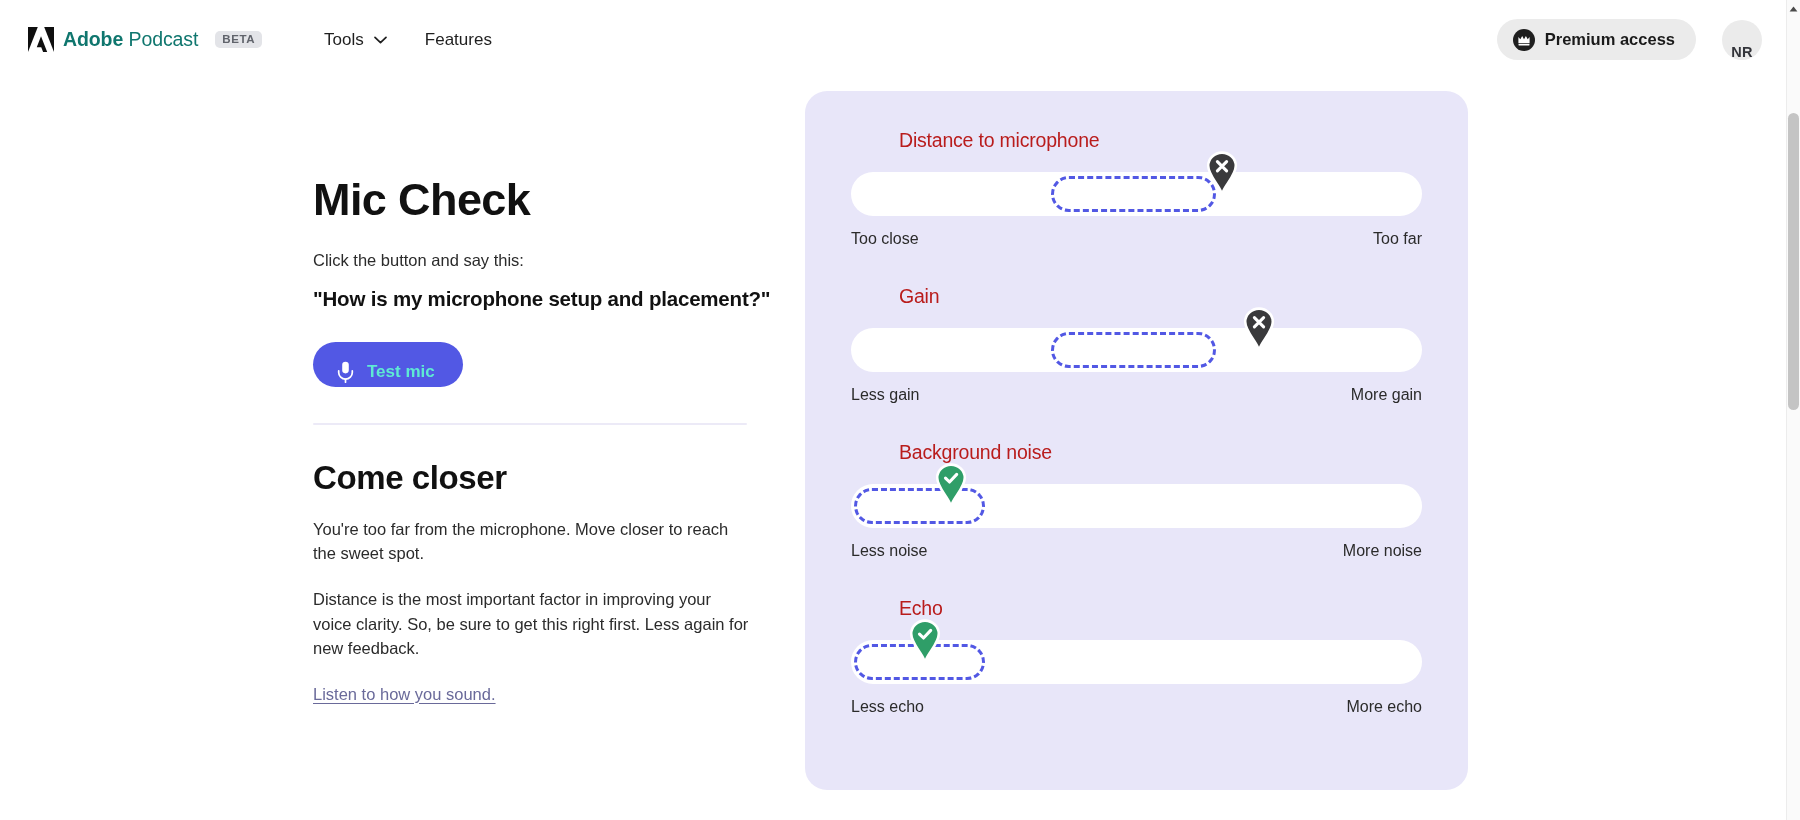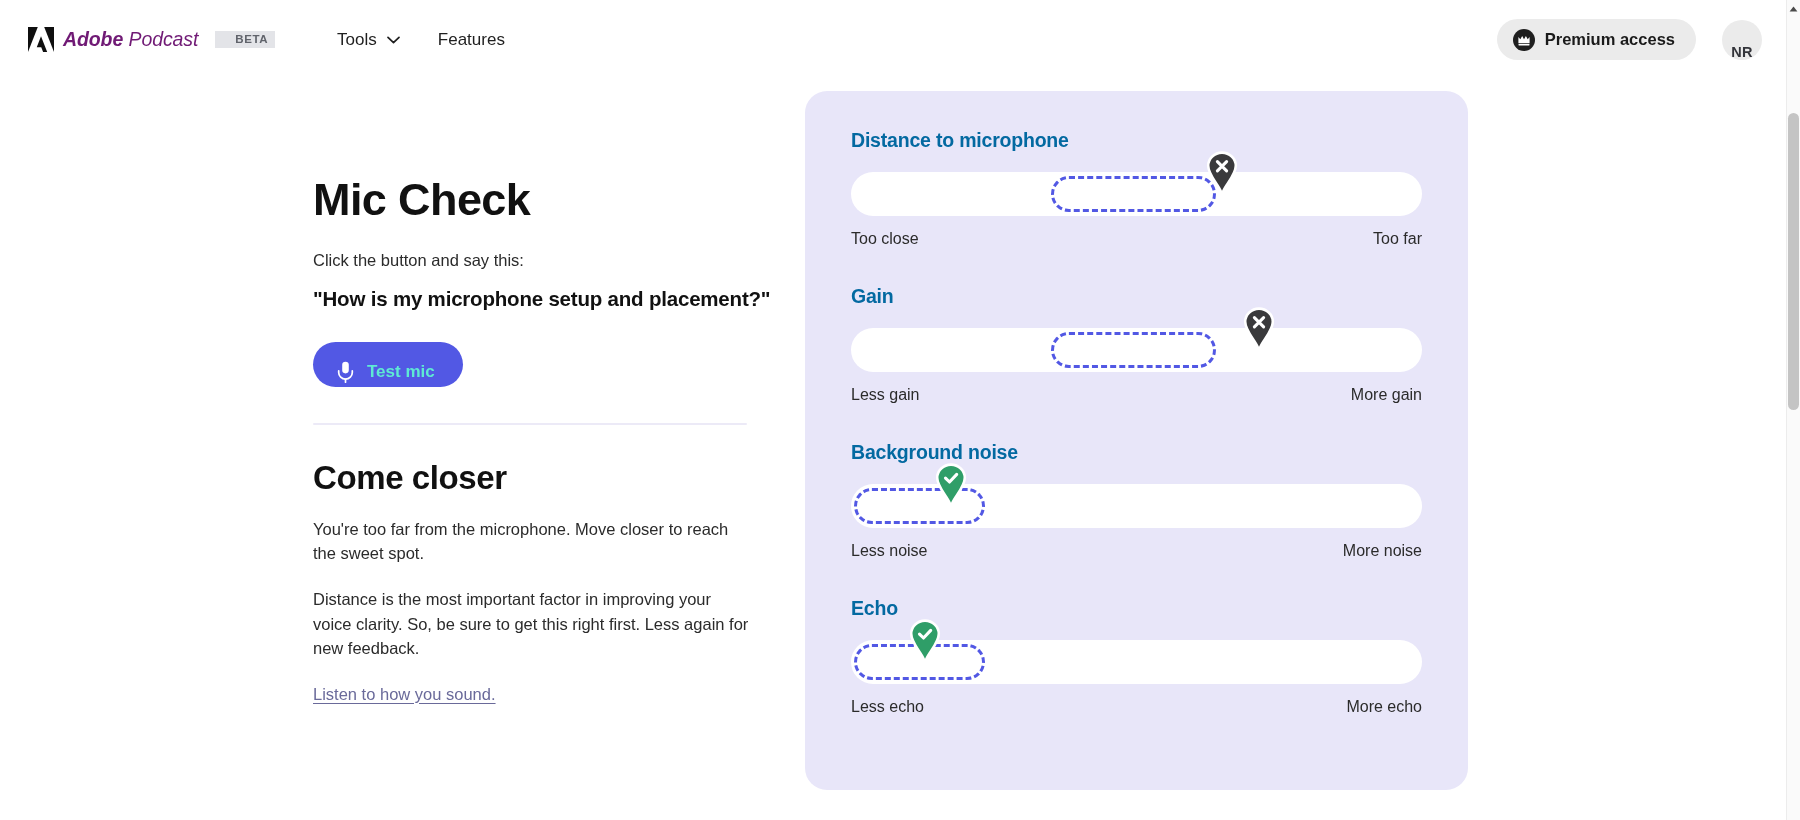--- a/index.html
+++ b/index.html
@@ -31,37 +31,36 @@
     gap: 9px;
     cursor: pointer;
   }
   .adobe-mark {
     width: 26px; height: 25px;
     display: block;
     flex: none;
   }
   .brand-text {
     font-size: 19.5px;
-    color: #701a75;
+    color: #0f766e;
     letter-spacing: -0.1px;
     white-space: nowrap;
-    font-style: italic;
   }
   .brand-text b { font-weight: 700; }
   .brand-text span.light { font-weight: 400; }
 
   .beta-badge {
     margin-left: 8px;
     background: #e3e4e8;
     color: #60636b;
     font-size: 11.5px;
     font-weight: 700;
     letter-spacing: 0.6px;
-    border-radius: 0;
-    padding: 3px 7px 2px 20px;
+    border-radius: 5px;
+    padding: 3px 7px 2px 7px;
     line-height: 1;
   }
 
   .nav-items {
     display: flex;
     align-items: center;
     margin-left: 48px;
     gap: 10px;
     justify-content: center;
   }
@@ -216,24 +215,25 @@
     background: #e8e6f9;
     border-radius: 22px;
     padding: 38px 46px 0 46px;
   }
 
   .meter-block { margin-bottom: 5px; }
   .meter-block + .meter-block { margin-top: 37px; }
 
   .meter-title {
     font-size: 19.5px;
-    font-weight: 700;
-    color: #0369a1;
+    font-weight: 400;
+    color: #b91c1c;
     letter-spacing: -0.2px;
     margin-bottom: 20px;
+    margin-left: 48px;
   }
 
   .track-wrap {
     position: relative;
     height: 44px;
   }
   .track {
     position: absolute;
     left: 0; top: 0;
     width: 100%;

